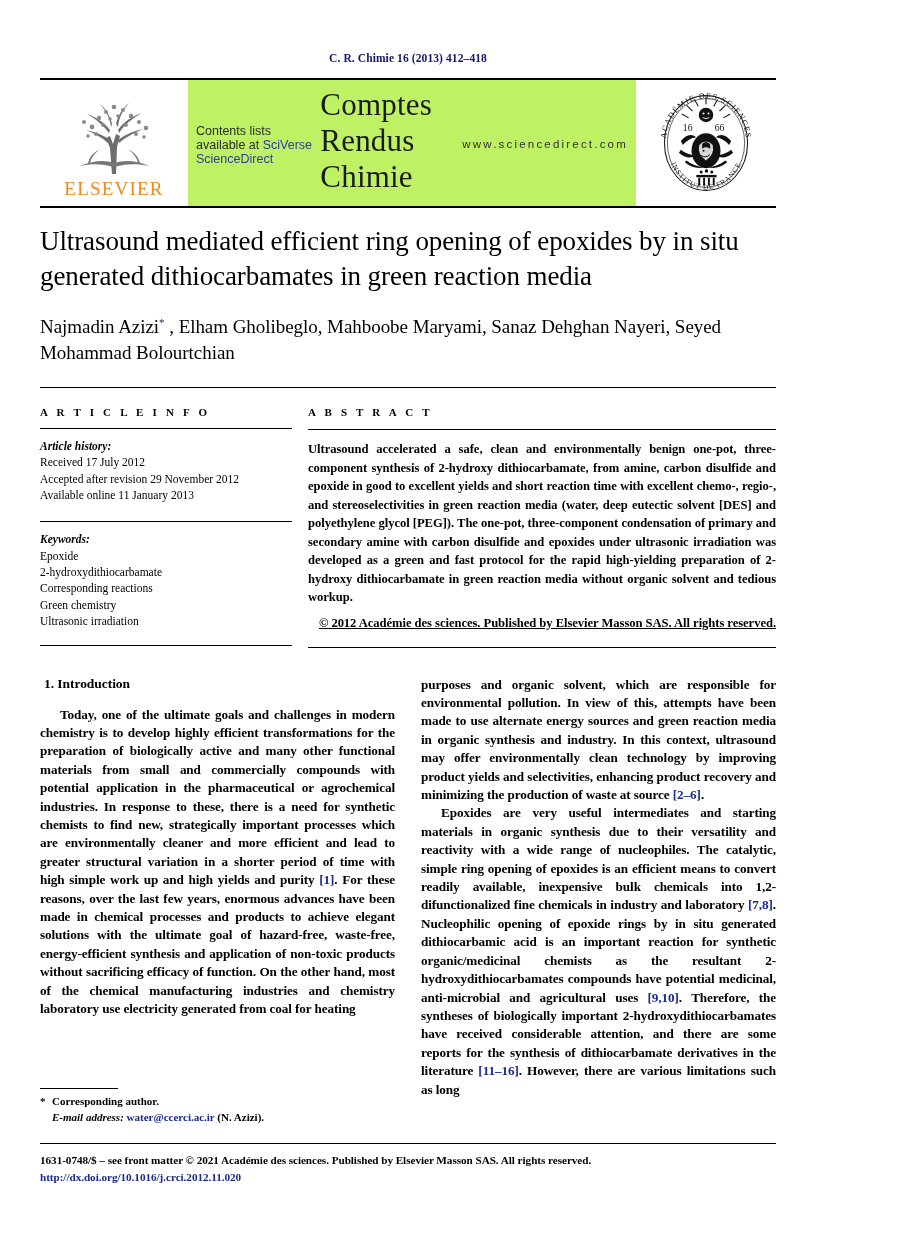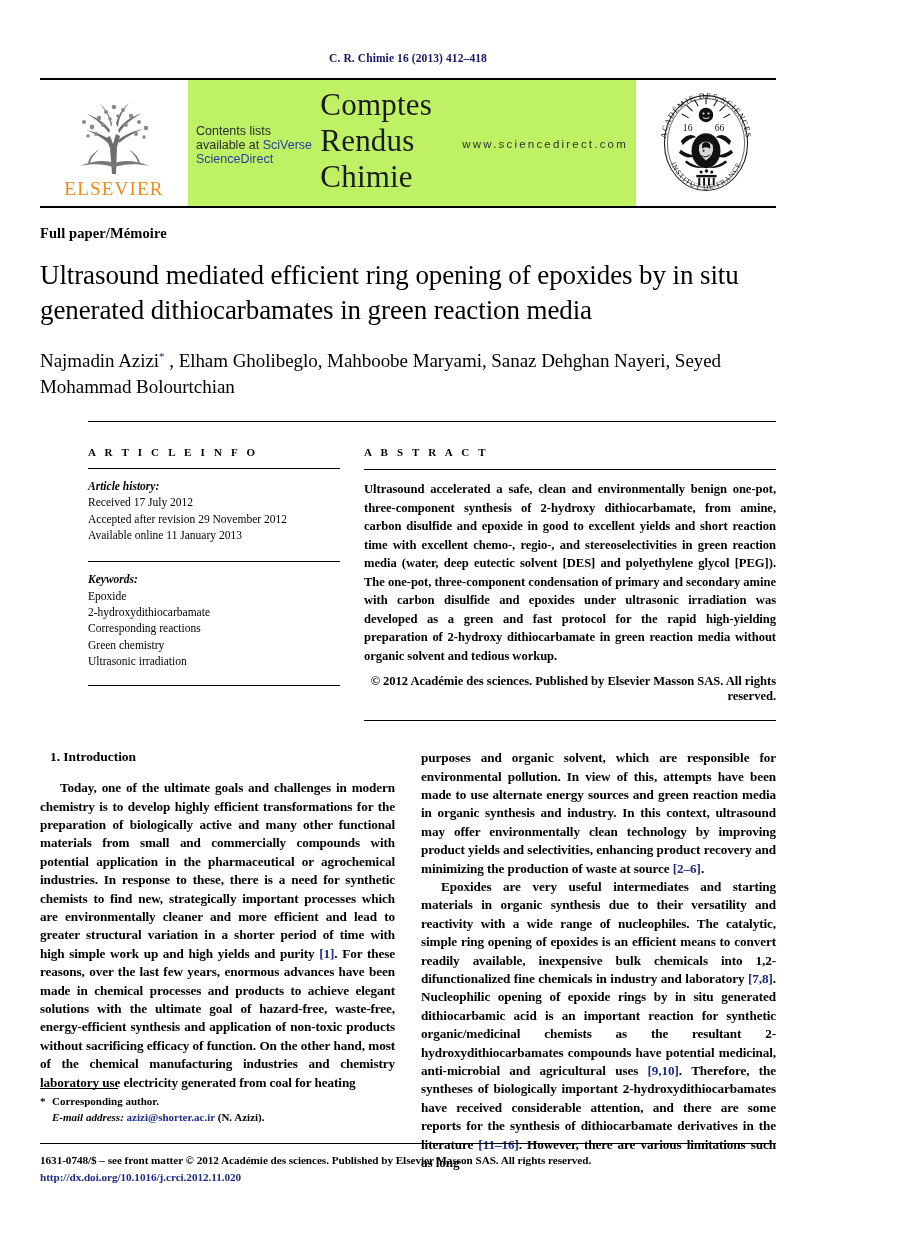--- a/index.html
+++ b/index.html
@@ -142,23 +142,22 @@
     font-weight: bold;
     margin-top: 12px;
     letter-spacing: -0.1px;
   }
 
   
   .info-abstract {
     display: flex;
     margin-top: 22px;
     border-top: 1px solid #000;
-    padding-top: 24px;
-    gap: 24px;
-    margin-left: 48px;
+    padding-top: 18px;
+    gap: 16px;
   }
   .col-info {
     width: 252px;
     flex: 0 0 252px;
   }
   .col-abstract {
     flex: 1 1 auto;
   }
   .sec-head {
     font-family: "Liberation Serif", serif;
@@ -188,20 +187,21 @@
     text-align: justify;
     font-weight: bold;
     letter-spacing: -0.05px;
   }
   .copyright-line {
     font-size: 12.6px;
     font-weight: bold;
     text-align: right;
     margin-top: 9px;
     letter-spacing: -0.05px;
+    text-decoration: underline;
   }
   .abstract-bottom-rule {
     border-top: 1px solid #000;
     margin-top: 16px;
   }
   .info-bottom-rule {
     border-top: 1px solid #000;
     margin-top: 16px;
   }
 
@@ -211,21 +211,21 @@
     gap: 26px;
     margin-top: 28px;
   }
   .body-col {
     flex: 1 1 0;
     width: 0;
   }
   .body-heading {
     font-size: 13.5px;
     font-weight: bold;
-    margin: 0 10px 14px;
+    margin: 0 4px 14px;
     letter-spacing: -0.05px;
   }
   .body-col p {
     font-size: 13.2px;
     line-height: 1.395;
     text-align: justify;
     margin: 0;
     font-weight: bold;
     letter-spacing: -0.1px;
     text-indent: 20px;
@@ -397,21 +397,20 @@
           <rect x="67" y="96" width="2" height="8"></rect>
           <rect x="50" y="93" width="21" height="2.5"></rect>
           <circle cx="55" cy="90" r="1.6"></circle>
           <circle cx="60.5" cy="89" r="1.8"></circle>
           <circle cx="66" cy="90" r="1.6"></circle>
         </g>
       </svg>
     </div>
   </div>
 
-  <div class="doctype">Full paper/Mémoire</div>
 
   <h1 class="article-title">Ultrasound mediated efficient ring opening of epoxides by in situ generated dithiocarbamates in green reaction media</h1>
 
   <div class="authors">
     <span>Najmadin Azizi<sup>*</sup> , Elham Gholibeglo, Mahboobe Maryami, Sanaz Dehghan Nayeri, Seyed Mohammad Bolourtchian</span>
   </div>
 
 
   <div class="info-abstract">
 
@@ -459,23 +458,23 @@
   </div>
 
   <div class="footnote">
     <div class="footnote-rule"></div>
     <div class="footnote-row">
       <span class="footnote-star">*</span>
       <span>Corresponding author.</span>
     </div>
     <div class="footnote-row">
       <span class="footnote-email-label">E-mail address:</span>
-      <a class="mail" href="#">azizi@shorter.ac.ir</a>
+      <a class="mail" href="#">water@ccerci.ac.ir</a>
       <span>(N. Azizi).</span>
     </div>
   </div>
 
   <div class="footer">
-    <div>1631-0748/$ – see front matter © 2012 Académie des sciences. Published by Elsevier Masson SAS. All rights reserved.</div>
+    <div>1631-0748/$ – see front matter © 2021 Académie des sciences. Published by Elsevier Masson SAS. All rights reserved.</div>
     <a class="doi" href="#">http://dx.doi.org/10.1016/j.crci.2012.11.020</a>
   </div>
 
 </div>
 
 </body></html>

